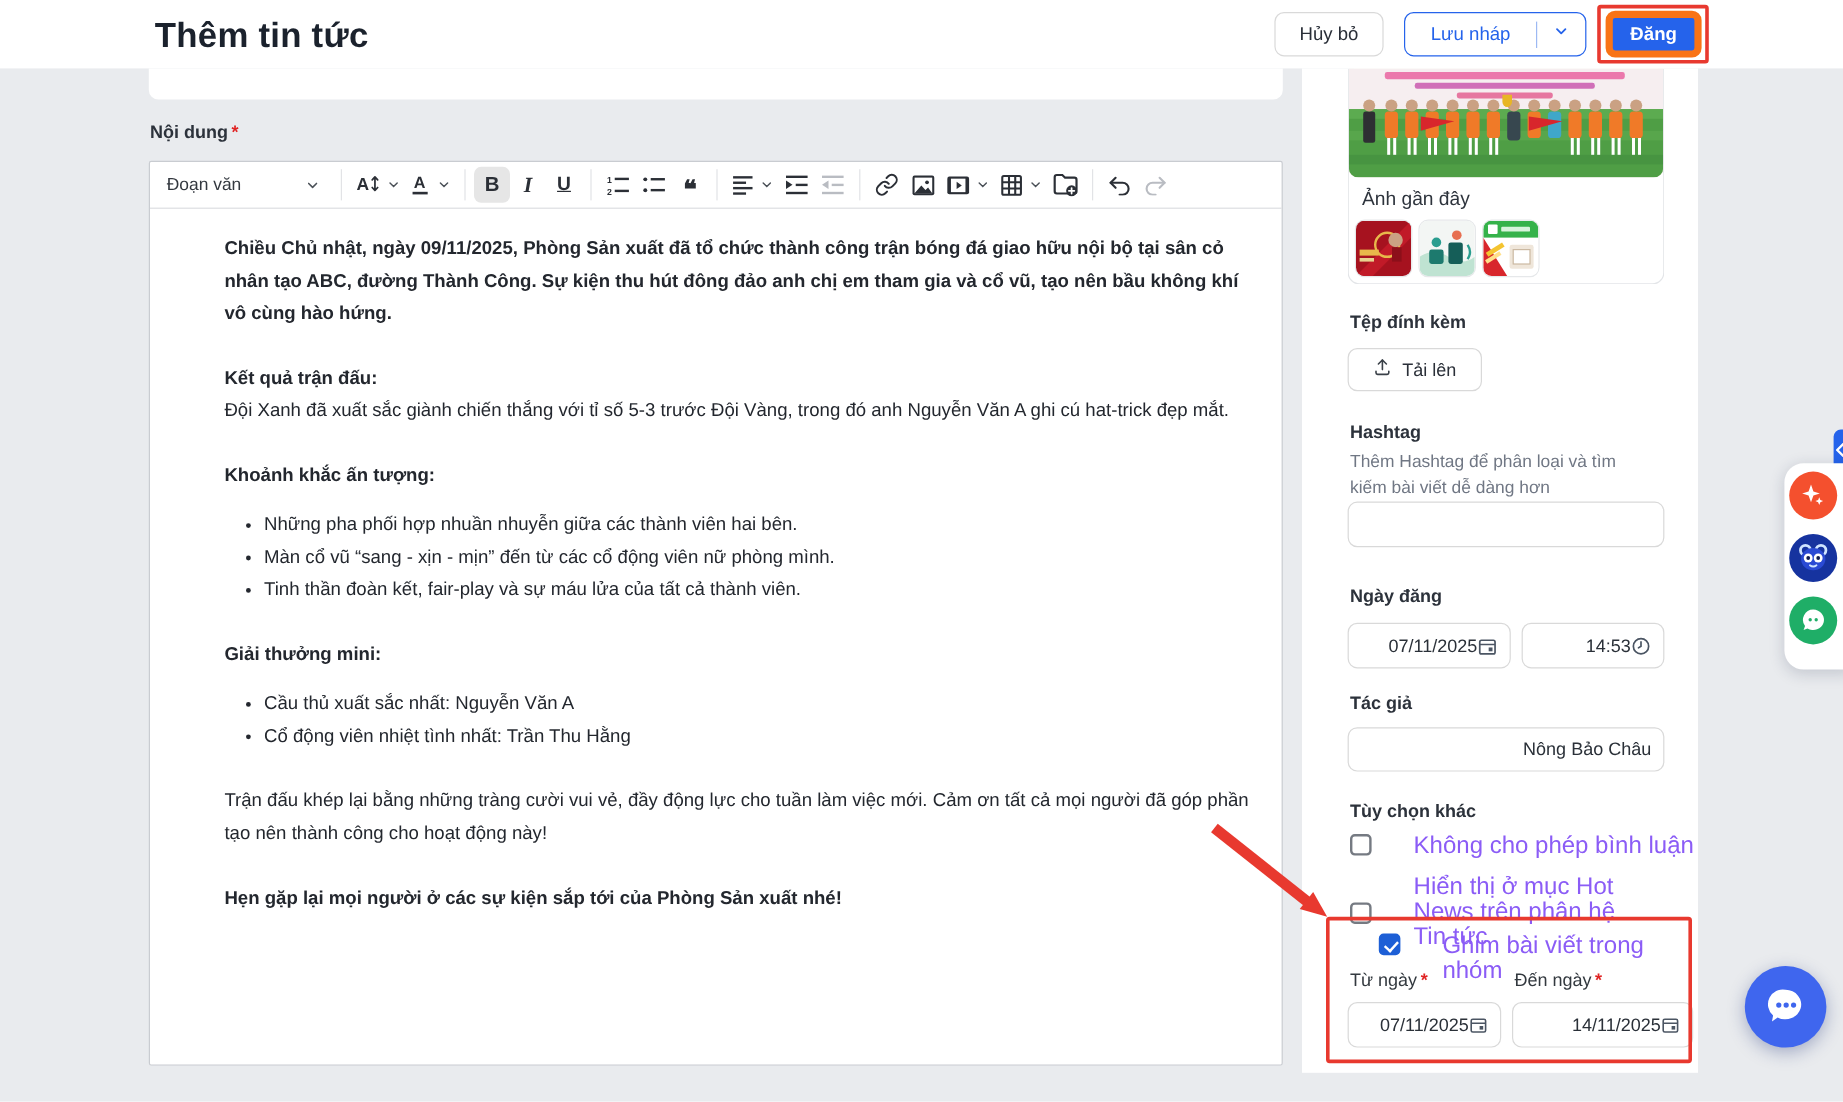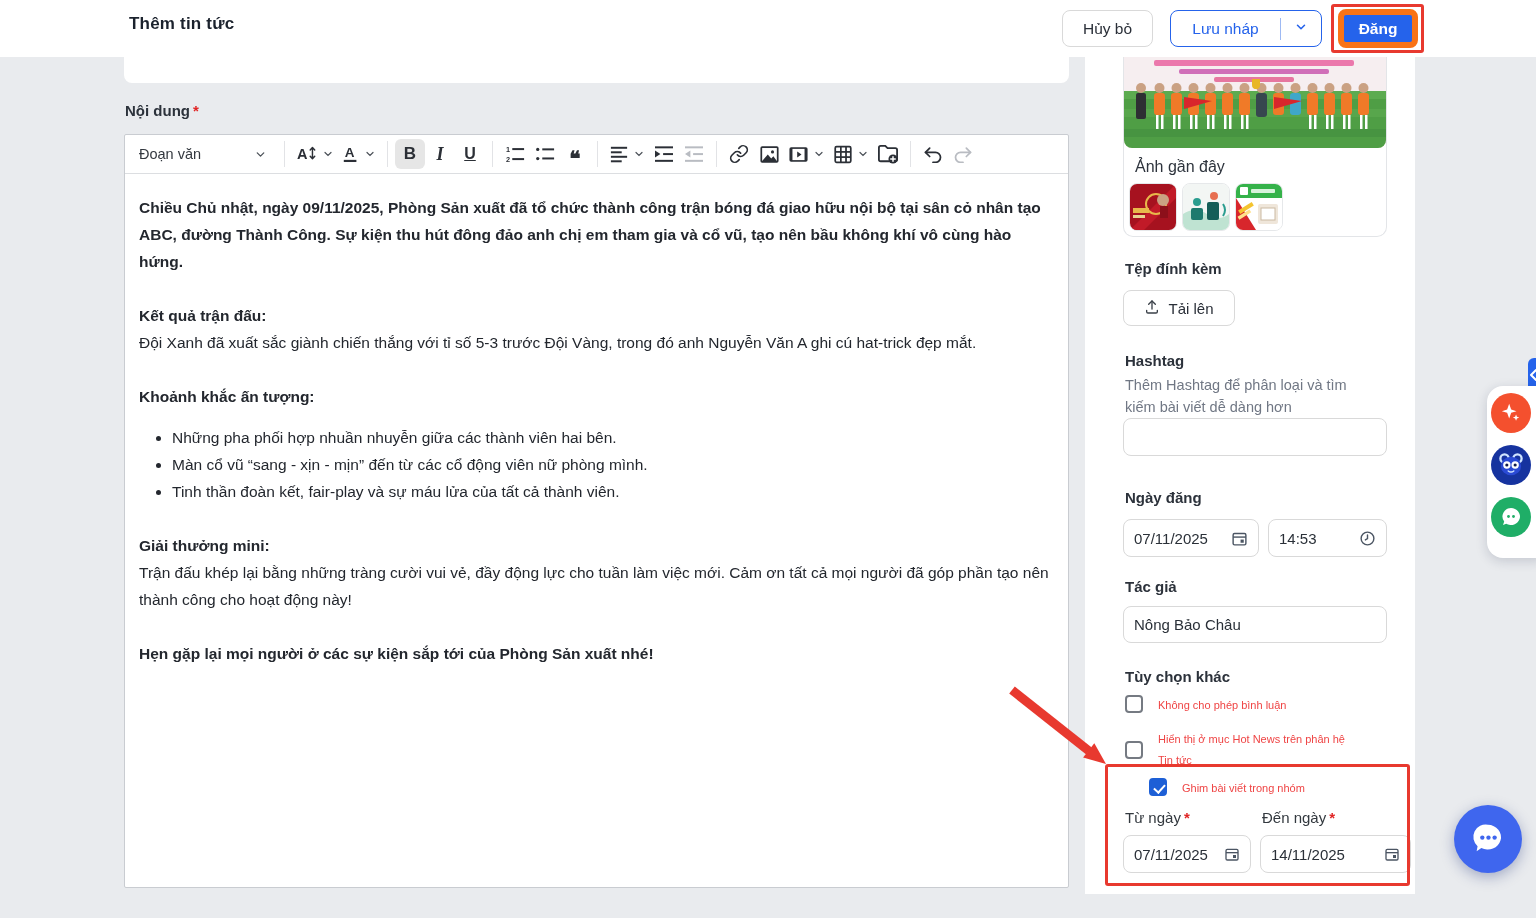--- a/index.html
+++ b/index.html
@@ -1,21 +1,21 @@
 <!DOCTYPE html>
 <html><head>
 <meta charset="utf-8">
 <style>
   * { margin:0; padding:0; box-sizing:border-box; }
   html,body { width:1536px; height:918px; }
   body { font-family:"Liberation Sans", sans-serif; background:#e9ebee; position:relative; overflow:hidden; color:#262b33; }
 
   
   .header { position:absolute; left:0; top:0; width:1536px; height:57px; background:#ffffff; z-index:5; }
-  .page-title { position:absolute; left:129px; top:14px; font-size:17px; font-weight:700; color:#1b222d; letter-spacing:.2px; }
+  .page-title { position:absolute; left:129px; top:14px; font-size:29px; font-weight:700; color:#1b222d; letter-spacing:.2px; }
   .btn { display:flex; align-items:center; justify-content:center; border-radius:8px; font-size:15.5px; cursor:pointer; }
   .btn-cancel { position:absolute; left:1062px; top:10px; width:91px; height:37px; background:#fff; border:1px solid #d9d9d9; color:#2a2f38; font-weight:500; }
   .btn-draft { position:absolute; left:1170px; top:10px; width:152px; height:37px; background:#fff; border:1px solid #2563eb; color:#2563eb; font-weight:500; }
   .btn-draft .draft-label { flex:1; text-align:center; }
   .btn-draft .split-divider { width:1px; height:22px; background:#9db9f3; }
   .btn-draft .draft-caret { width:40px; display:flex; align-items:center; justify-content:center; }
   .btn-publish { position:absolute; left:1338px; top:9px; width:80px; height:39px; background:#2563eb; border:6px solid #f97316; color:#fff; font-weight:600; }
 
   
   .anno { position:absolute; border:3px solid #e8392f; border-radius:3px; pointer-events:none; z-index:50; }
@@ -35,48 +35,48 @@
   .tb-divider { width:1px; height:26px; background:#e2e3e6; margin:0 7px; }
   .tb-paragraph { width:146px; justify-content:space-between; padding:0 10px 0 8px; font-size:14.5px; color:#33383f; }
   .tb-active { background:#e6e6e6; }
   .tb-disabled { color:#b9bcc2; cursor:default; }
   .tb-glyph { font-size:17px; font-weight:700; }
   .tb-italic { font-family:"Liberation Serif", serif; font-style:italic; font-weight:600; font-size:18px; }
   .tb-underline { text-decoration:underline; font-weight:600; }
   .tb-quote { font-size:21px; font-weight:900; line-height:10px; padding-top:9px; }
   .caret-mini { margin-left:4px; display:flex; align-items:center; }
 
-  .editor-body { padding:20px 14px 0 14px; font-size:15.5px; line-height:27px; color:#23272e; }
+  .editor-body { padding:20px 14px 0 14px; font-size:15.5px; line-height:27px; color:#23272e;margin-left:48px; }
   .editor-body p { margin:0 0 27px 0; }
   .editor-body p.tight { margin:0; }
   .editor-body ul { margin:14px 0 27px 0; padding-left:33px; }
   .editor-body li { line-height:27px; }
   .b { font-weight:700; }
 
   
   .sidebar { position:absolute; left:1085px; top:57px; width:330px; height:837px; background:#ffffff; }
   .photo-card { position:absolute; left:38px; top:0; width:264px; height:180px; border:1px solid #e3e5e8; border-top:none; border-radius:0 0 10px 10px; background:#fff; }
   .cover-photo { width:262px; height:91px; border-radius:0 0 8px 8px; overflow:hidden; display:block; }
   .recent-label { position:absolute; left:11px; top:101px; font-size:16px; color:#2e343d; }
   .thumb-row { position:absolute; left:5px; top:126px; display:flex; gap:5px; }
   .thumb { width:48px; height:48px; border:1px solid #e6e8ea; border-radius:8px; overflow:hidden; background:#fff; }
   .thumb svg { display:block; }
 
   .side-label { position:absolute; font-size:15px; font-weight:600; color:#2c323b; }
   .helper { position:absolute; font-size:14.5px; color:#707784; line-height:22px; }
-  .fld { position:absolute; background:#fff; border:1px solid #d9d9d9; border-radius:8px; display:flex; align-items:center; padding:0 10px; font-size:15px; color:#2a3038; }
+  .fld { position:absolute; background:#fff; border:1px solid #d9d9d9; border-radius:8px; display:flex; align-items:center; padding:0 10px; font-size:15px; color:#2a3038;text-align:right; }
   .fld .fld-text { flex:1; }
   .fld .fld-icon { display:flex; color:#4b5563; }
   .upload-btn { position:absolute; left:38px; top:233px; width:112px; height:36px; border:1px solid #d9d9d9; border-radius:8px; display:flex; align-items:center; justify-content:center; gap:8px; font-size:15px; color:#2a2f38; background:#fff; cursor:pointer; }
 
   .opt-row { position:absolute; display:flex; gap:15px; align-items:flex-start; }
   .checkbox { width:18px; height:18px; border:2px solid #757a82; border-radius:4px; background:#fff; flex:none; position:relative; cursor:pointer; }
   .checkbox.checked { background:#1d5fd6; border-color:#1d5fd6; }
   .checkbox.checked::after { content:""; position:absolute; left:4.5px; top:1.5px; width:5px; height:9px; border:solid #fff; border-width:0 2.5px 2.5px 0; transform:rotate(42deg); }
-  .opt-label { font-size:11px; color:#ef4444; line-height:21px; }
+  .opt-label { font-size:20px; color:#8b5cf6; line-height:21px;margin-left:20px; }
 
   
   .blue-tab { position:absolute; left:1528px; top:358px; width:14px; height:34px; background:#2563eb; border-radius:6px 0 0 6px; z-index:20; }
   .float-panel { position:absolute; left:1487px; top:386px; width:55px; height:172px; background:#fff; border-radius:16px 0 0 16px; box-shadow:0 3px 12px rgba(30,40,70,.18); z-index:20; display:flex; flex-direction:column; align-items:flex-start; padding:7px 0 0 4px; gap:12px; }
   .float-ic { width:40px; height:40px; border-radius:50%; display:flex; align-items:center; justify-content:center; cursor:pointer; }
   .ic-spark { background:#f4502e; }
   .ic-panda { background:#16339f; }
   .ic-greenchat { background:#1fae67; }
   .chat-launcher { position:absolute; left:1454px; top:805px; width:68px; height:68px; border-radius:50%; background:#3f66ee; box-shadow:0 4px 14px rgba(30,50,120,.35); display:flex; align-items:center; justify-content:center; z-index:20; cursor:pointer; }
 </style>
@@ -277,20 +277,24 @@
     <p class="b">Chiều Chủ nhật, ngày 09/11/2025, Phòng Sản xuất đã tổ chức thành công trận bóng đá giao hữu nội bộ tại sân cỏ nhân tạo ABC, đường Thành Công. Sự kiện thu hút đông đảo anh chị em tham gia và cổ vũ, tạo nên bầu không khí vô cùng hào hứng.</p>
     <p class="b tight">Kết quả trận đấu:</p>
     <p>Đội Xanh đã xuất sắc giành chiến thắng với tỉ số 5-3 trước Đội Vàng, trong đó anh Nguyễn Văn A ghi cú hat-trick đẹp mắt.</p>
     <p class="b tight">Khoảnh khắc ấn tượng:</p>
     <ul>
       <li>Những pha phối hợp nhuần nhuyễn giữa các thành viên hai bên.</li>
       <li>Màn cổ vũ “sang - xịn - mịn” đến từ các cổ động viên nữ phòng mình.</li>
       <li>Tinh thần đoàn kết, fair-play và sự máu lửa của tất cả thành viên.</li>
     </ul>
     <p class="b tight">Giải thưởng mini:</p>
+    <ul>
+      <li>Cầu thủ xuất sắc nhất: Nguyễn Văn A</li>
+      <li>Cổ động viên nhiệt tình nhất: Trần Thu Hằng</li>
+    </ul>
     <p>Trận đấu khép lại bằng những tràng cười vui vẻ, đầy động lực cho tuần làm việc mới. Cảm ơn tất cả mọi người đã góp phần tạo nên thành công cho hoạt động này!</p>
     <p class="b">Hẹn gặp lại mọi người ở các sự kiện sắp tới của Phòng Sản xuất nhé!</p>
   </div>
 </div>
 
 <div class="sidebar">
 
   <div class="photo-card">
     <div class="cover-photo">
       <svg width="262" height="91" viewBox="0 0 262 91">

